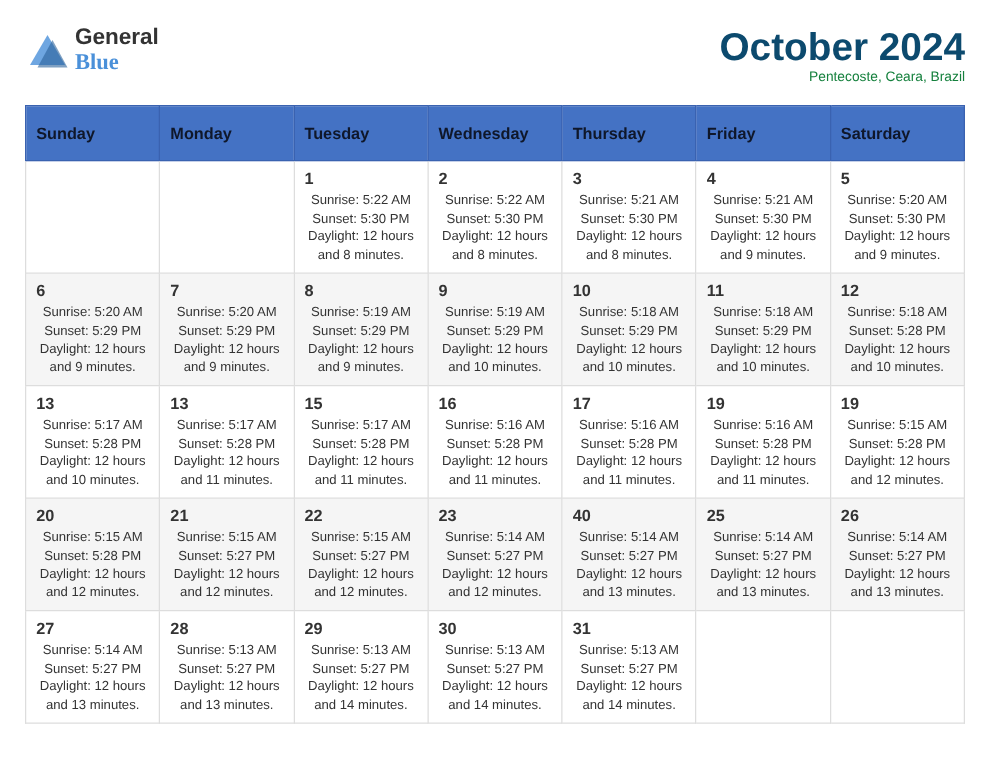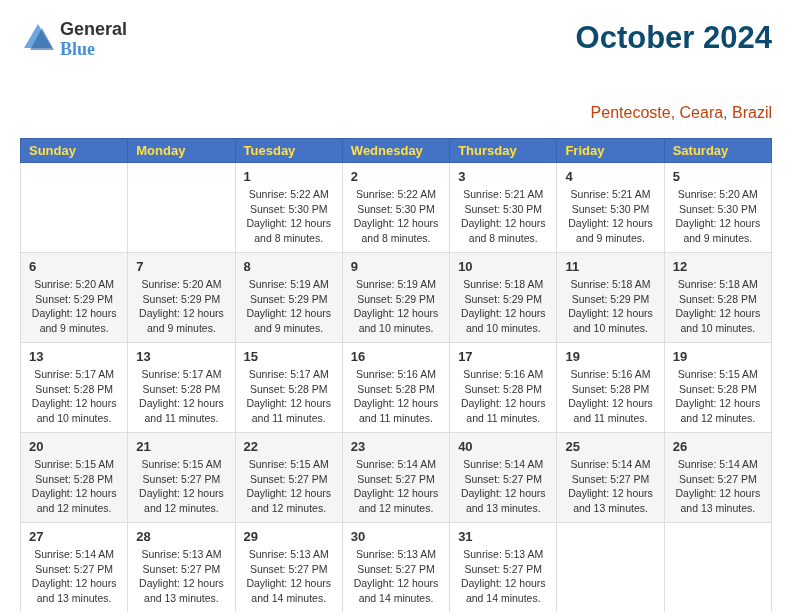--- a/index.html
+++ b/index.html
@@ -11,21 +11,21 @@
       padding: 20px;
     }
     .header {
       display: flex;
       justify-content: space-between;
       align-items: flex-start;
       margin-bottom: 16px;
     }
     .logo {
       display: flex;
-      align-items: flex-start;
+      align-items: flex-end;
       gap: 4px;
     }
     .logo-text {
       display: flex;
       flex-direction: column;
       line-height: 1.1;
     }
     .logo-general {
       font-size: 18px;
       font-weight: bold;
@@ -43,34 +43,33 @@
     }
     .title-section {
       text-align: right;
     }
     .month-title {
       font-size: 31px;
       font-weight: bold;
       color: #0c4a6e;
     }
     .location {
-      font-size: 16px;
-      color: #c2410c;
-      margin-top: 48px;
+      font-size: 11px;
+      color: #15803d;
     }
     .calendar {
       width: 100%;
       border-collapse: collapse;
       border: 1px solid #ccc;
     }
     .calendar th {
       background-color: #4472c4;
-      color: #fde047;
+      color: #0f172a;
       text-align: left;
-      padding: 4px 8px;
+      padding: 14px 8px;
       font-size: 13px;
       border: 1px solid #3a62b0;
     }
     .calendar td {
       vertical-align: top;
       padding: 6px 8px;
       border: 1px solid #ddd;
       font-size: 11px;
       color: #333;
       width: 14.28%;

